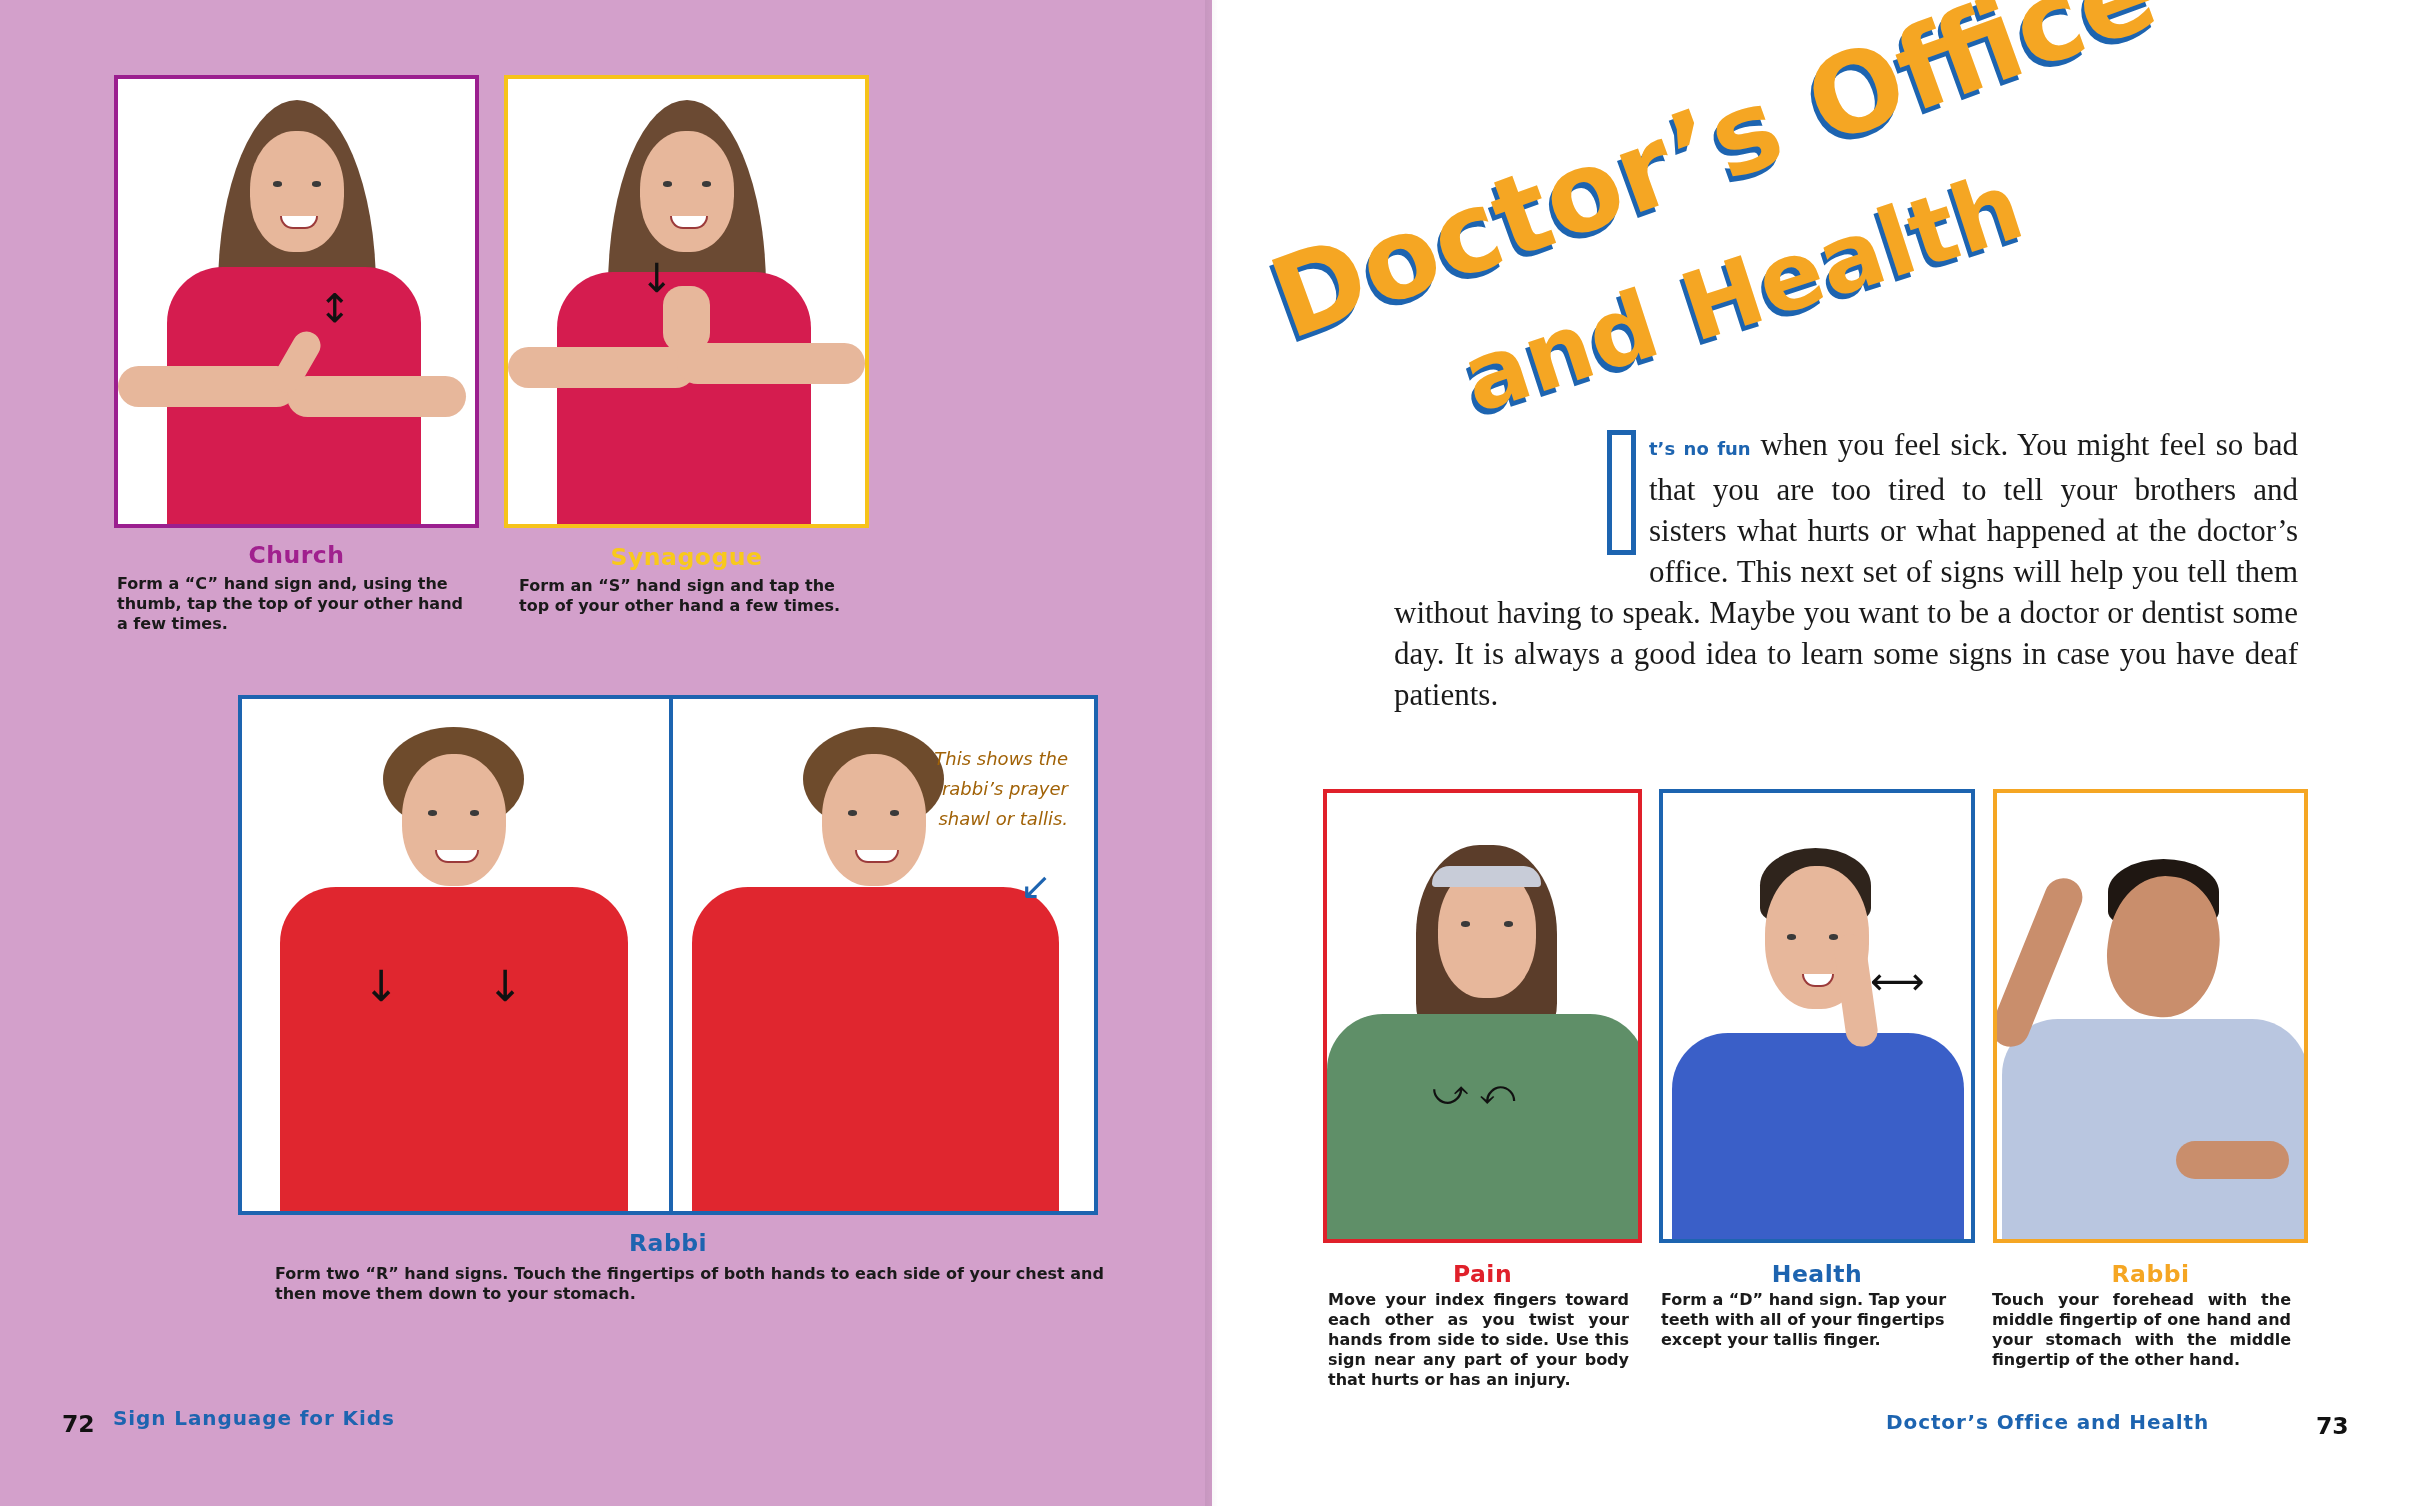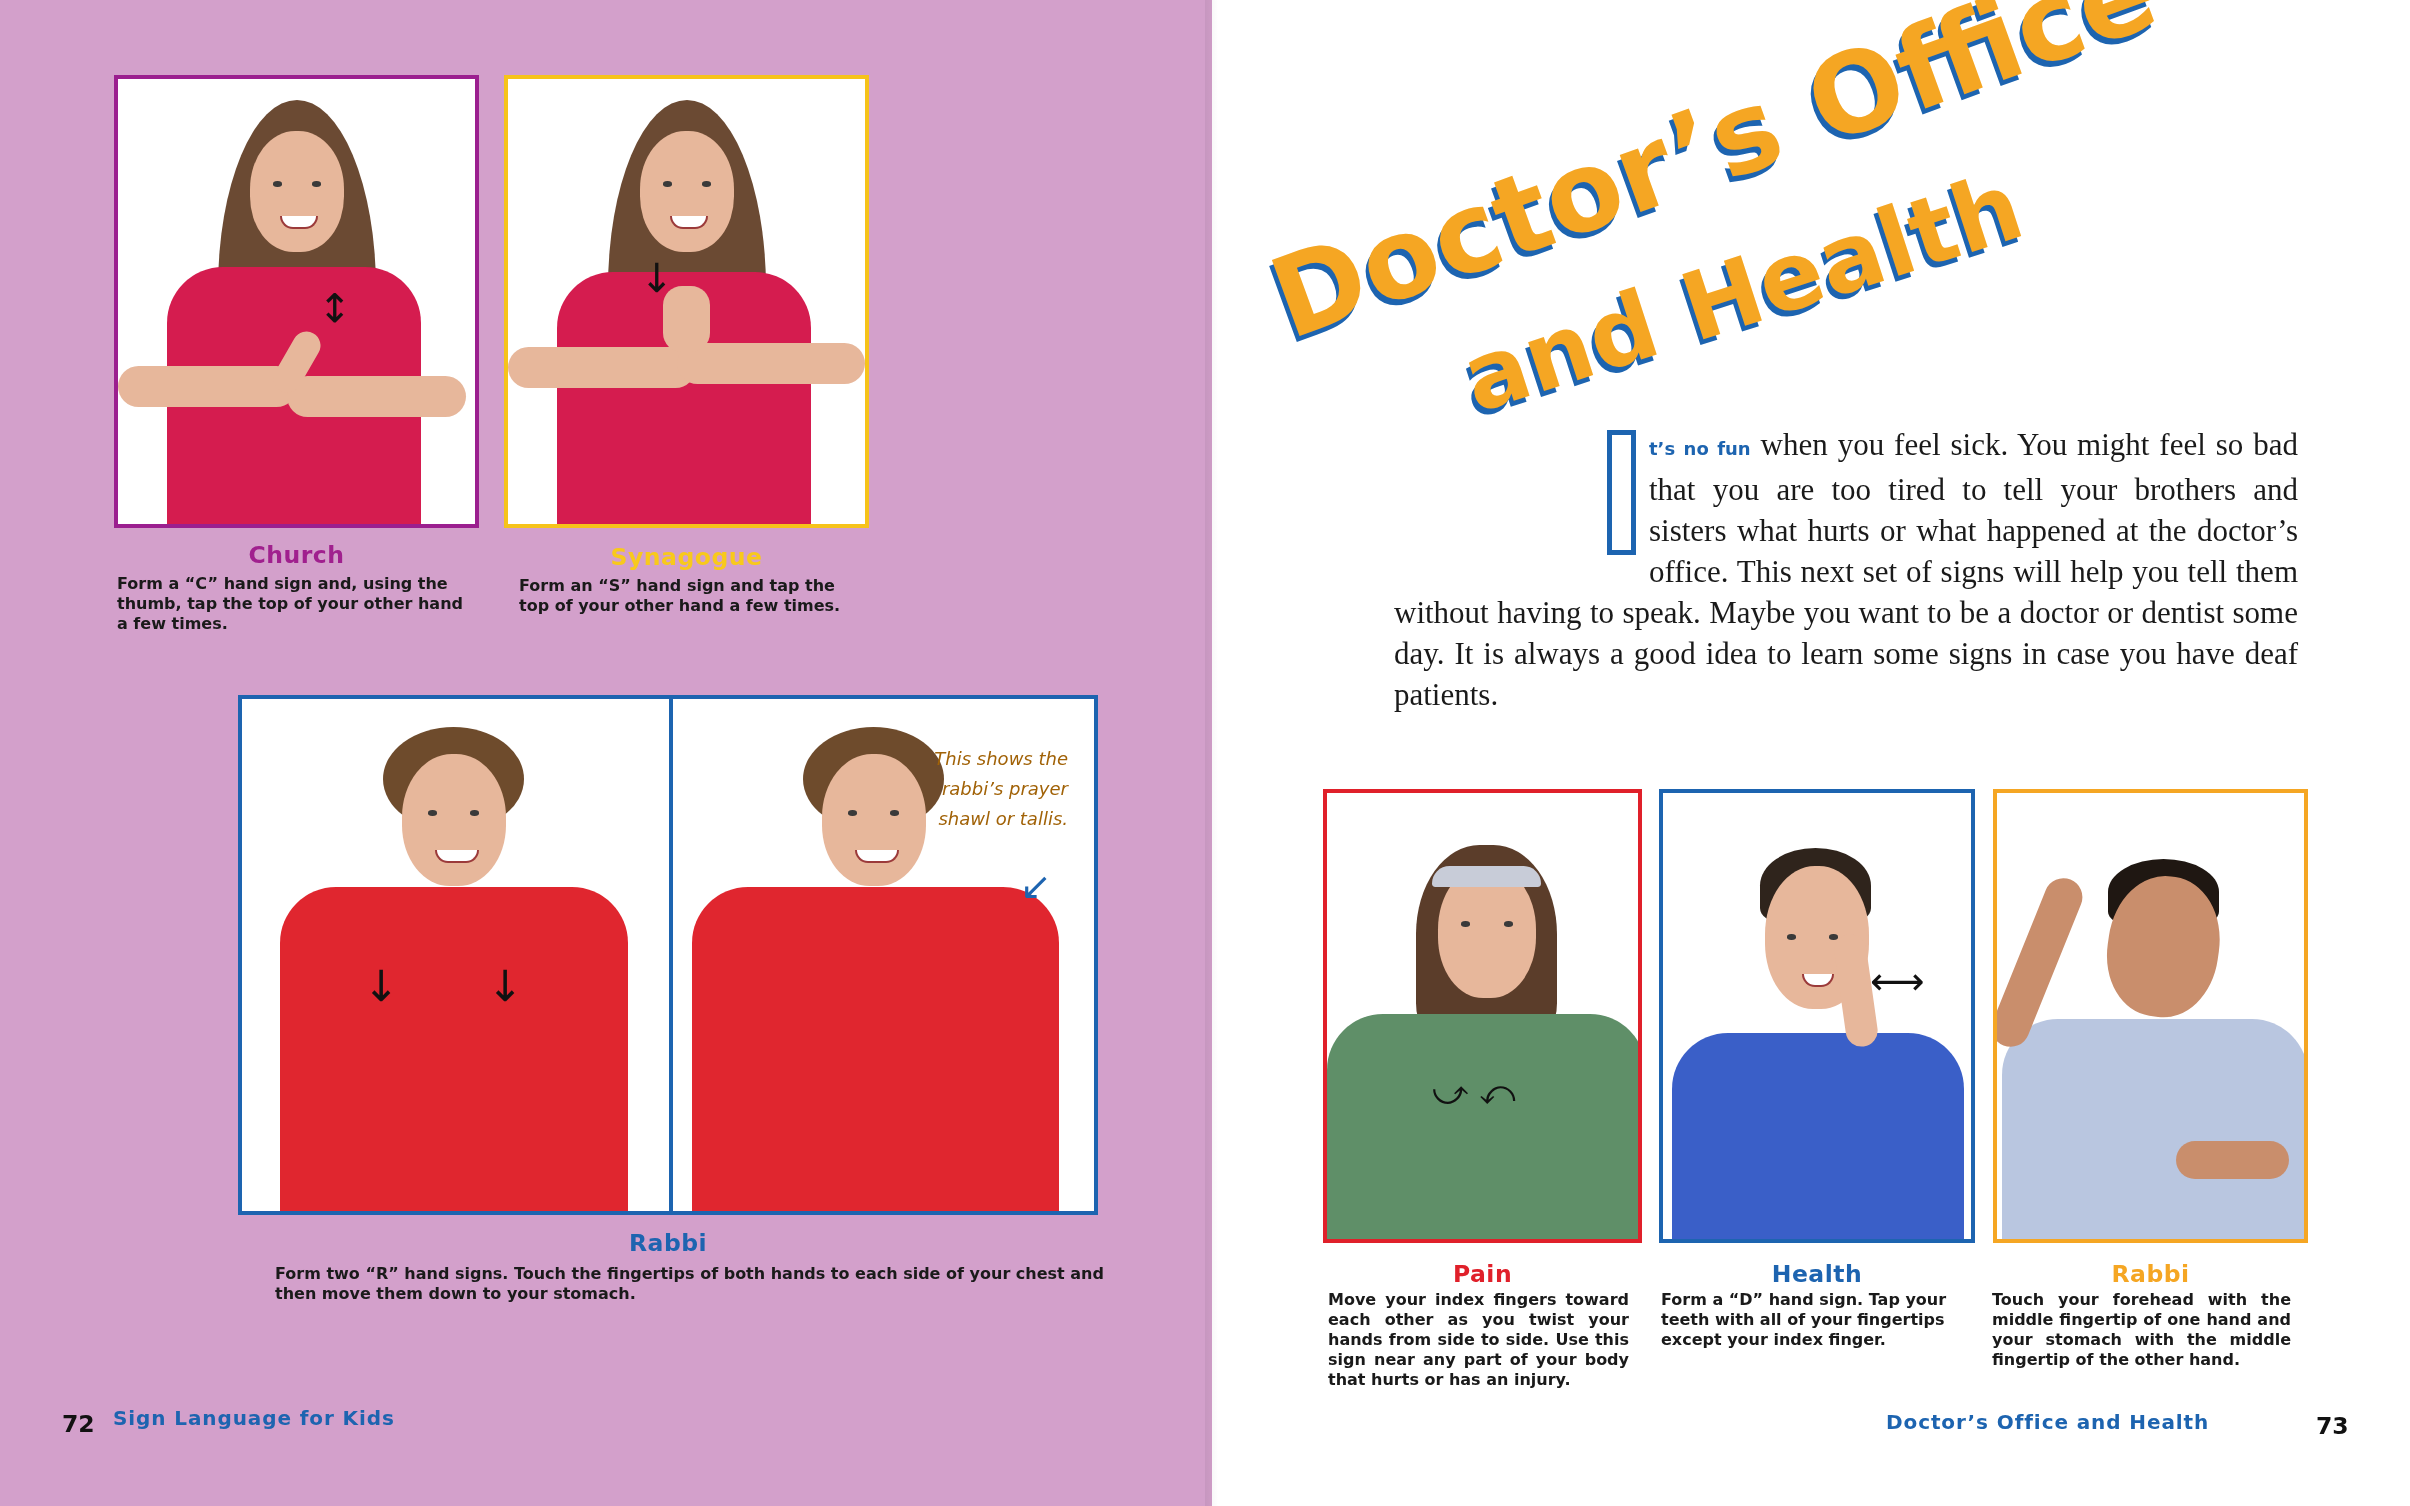--- a/index.html
+++ b/index.html
@@ -144,20 +144,20 @@
     <div class="shirt" style="left:4.7px; top:226px; width:306px; height:231px; background:#b9c6e0;"></div>
     <div class="arm" style="left:21px; top:80px; width:38px; height:179px; background:#c98e6c; transform:rotate(22deg);"></div>
     <div class="arm" style="left:179px; top:348px; width:113px; height:38px; background:#c98e6c;"></div>
   </div>
 </div>
 
 <div class="sign-title" style="left:1323px; top:1260px; width:319px; color:#e0202a;">Pain</div>
 <div class="sign-desc" style="left:1328px; top:1290px; width:301px; text-align:justify;">Move your index fingers toward each other as you twist your hands from side to side. Use this sign near any part of your body that hurts or has an injury.</div>
 
 <div class="sign-title" style="left:1659px; top:1260px; width:316px; color:#1d64b0;">Health</div>
-<div class="sign-desc" style="left:1661px; top:1290px; width:301px;">Form a “D” hand sign. Tap your teeth with all of your fingertips except your index finger.</div>
+<div class="sign-desc" style="left:1661px; top:1290px; width:301px;">Form a “D” hand sign. Tap your teeth with all of your fingertips except your tallis finger.</div>
 
 <div class="sign-title" style="left:1993px; top:1260px; width:315px; color:#f5a623;">Rabbi</div>
 <div class="sign-desc" style="left:1992px; top:1290px; width:299px; text-align:justify;">Touch your forehead with the middle fingertip of one hand and your stomach with the middle fingertip of the other hand.</div>
 
 <div class="footer-title" style="left:1886px; top:1410px;">Doctor’s Office and Health</div>
 <div class="footer-num" style="left:2316px; top:1412px;">73</div>
 
 
 </body></html>

